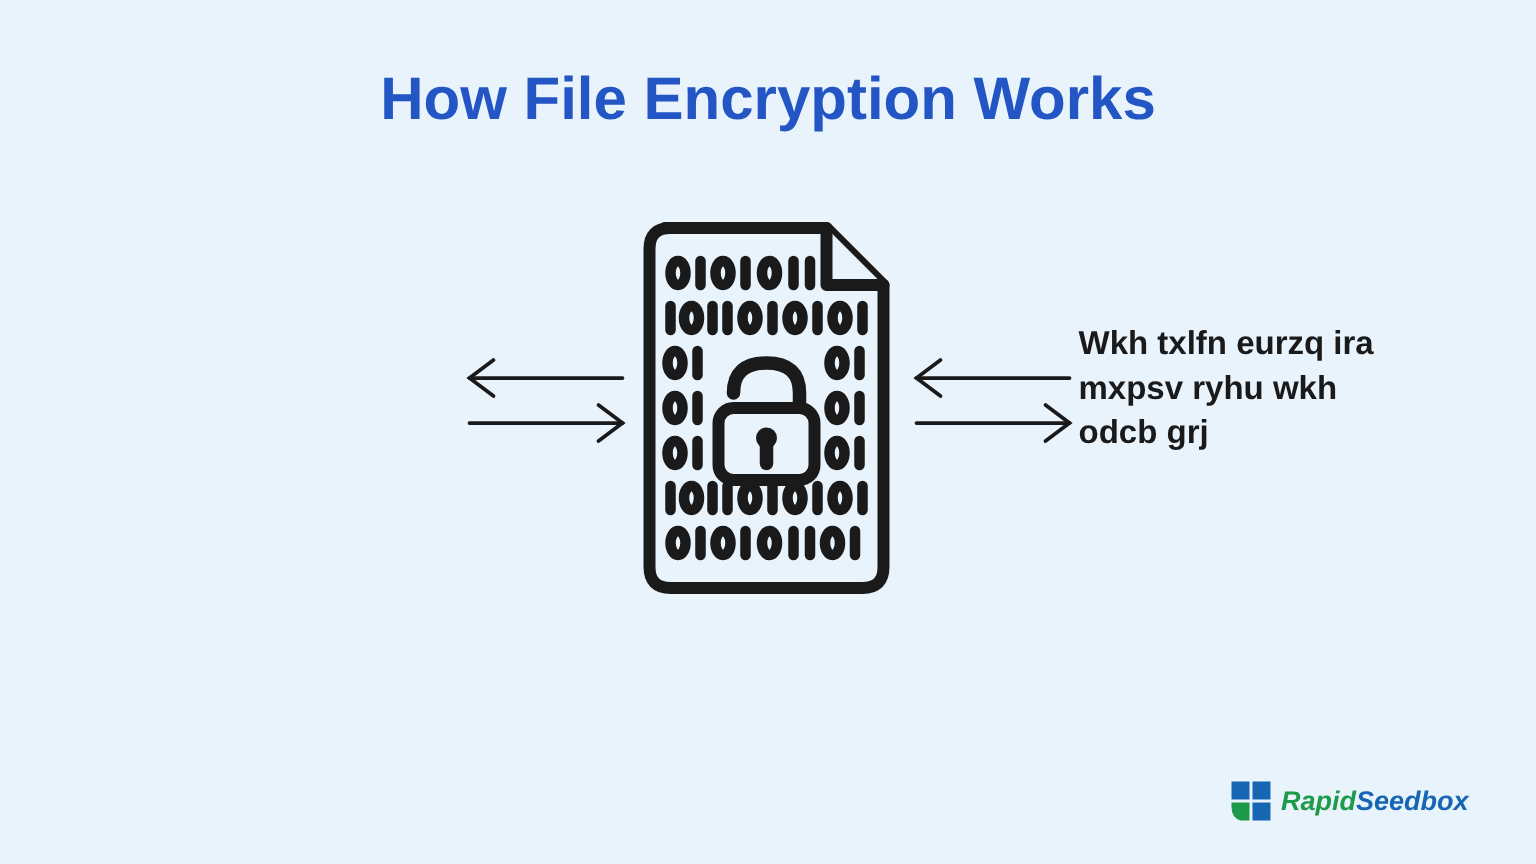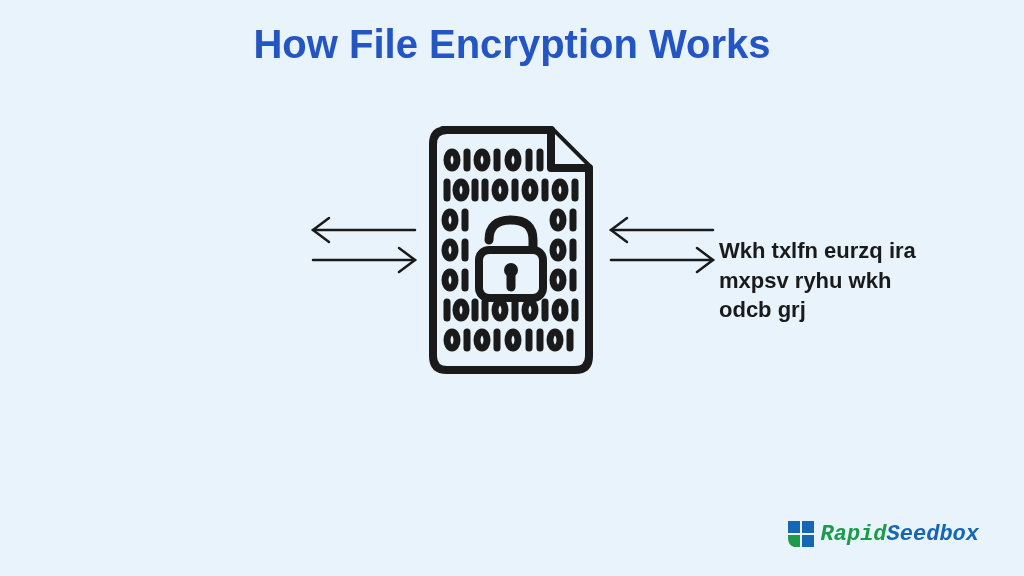--- a/index.html
+++ b/index.html
@@ -13,21 +13,21 @@
       background: #e8f3fc;
       font-family: -apple-system, BlinkMacSystemFont, "Segoe UI", Arial, sans-serif;
       position: relative;
       overflow: hidden;
     }
     .title {
       text-align: center;
       color: #2355c4;
       font-size: 40px;
       font-weight: 800;
-      padding-top: 22px;
+      padding-top: 44px;
     }
     .diagram {
       position: relative;
       width: 100%;
       height: 400px;
       margin-top: 30px;
     }
     .plaintext {
       position: absolute;
       left: 70px;
@@ -42,21 +42,20 @@
     .ciphertext {
       position: absolute;
       right: 80px;
       top: 95px;
       width: 225px;
       text-align: left;
       font-weight: 700;
       font-size: 22px;
       color: #1a1a1a;
       line-height: 1.35;
-      margin-top: 44px;
     }
     .file-icon {
       position: absolute;
       left: 50%;
       top: 25px;
       transform: translateX(-50%);
     }
     .arrows-left {
       position: absolute;
       left: 303px;
@@ -74,23 +73,22 @@
       display: flex;
       align-items: center;
       gap: 6px;
     }
     .logo-squares {
       width: 28px;
       height: 28px;
       position: relative;
     }
     .logo-text {
-      font-size: 22px;
+      font-size: 18px;
       font-weight: 700;
-      font-family: Liberation Mono, monospace;
     }
     .logo-text .rapid {
       color: #1d9b4a;
       font-style: italic;
     }
     .logo-text .seedbox {
       color: #1766b3;
       font-style: italic;
     }
   </style>

